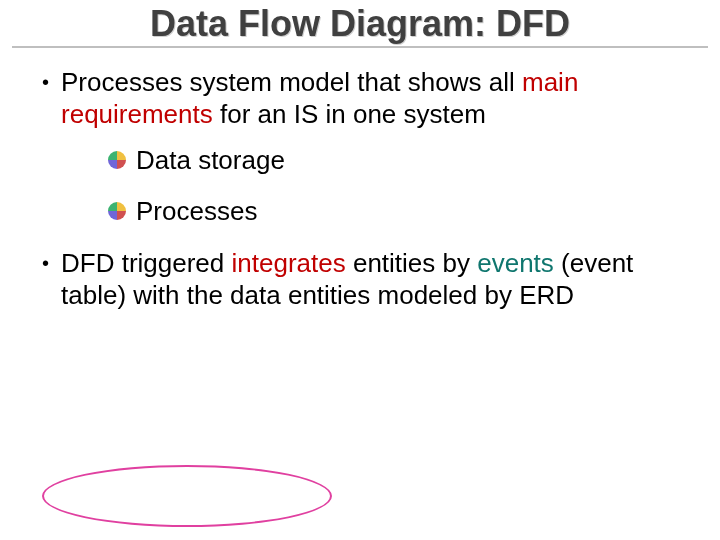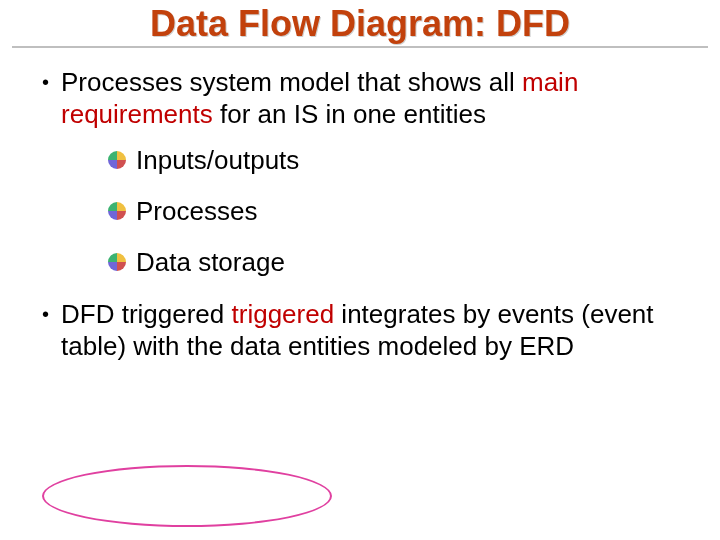--- a/index.html
+++ b/index.html
@@ -14,21 +14,21 @@
     .title-block {
       text-align: center;
       padding-top: 4px;
       padding-bottom: 2px;
       border-bottom: 2px solid #bfbfbf;
       margin: 0 12px 18px 12px;
     }
     .title-line1, .title-line2 {
       font-size: 36px;
       font-weight: bold;
-      color: #c2410c;
+      color: #404040;
       text-shadow: 1px 1px 0 #d0d0d0;
       line-height: 1.1;
     }
     .content {
       padding-left: 36px;
       padding-right: 24px;
     }
     .bullet-row {
       display: flex;
       align-items: flex-start;
@@ -43,21 +43,21 @@
     }
     .bullet-text {
       font-size: 26px;
       color: #000;
       line-height: 1.25;
     }
     .emph-red {
       color: #c00000;
     }
     .emph-green {
-      color: #000000;
+      color: #0f766e;
     }
     .sub-list {
       padding-left: 72px;
       margin-top: 6px;
       margin-bottom: 20px;
     }
     .sub-item {
       display: flex;
       align-items: center;
       margin-bottom: 20px;
@@ -94,56 +94,47 @@
 
 <div class="title-block">
   <div class="title-line1">Data Flow Diagram: DFD</div>
 </div>
 
 <div class="content">
 
   <div class="bullet-row">
     <span class="bullet-dot">•</span>
     <span class="bullet-text">
-      <span>Processes system model that shows all </span><span class="emph-red">main requirements</span><span> for an IS in one entities</span>
+      <span>Processes system model that shows all </span><span class="emph-red">main requirements</span><span> for an IS in one system</span>
     </span>
   </div>
 
   <div class="sub-list">
     <div class="sub-item">
       <span class="sub-icon">
         <span class="q q1"></span>
           <span class="q q2"></span>
           <span class="q q3"></span>
           <span class="q q4"></span>
       </span>
-      <span class="sub-text">Inputs/outputs</span>
+      <span class="sub-text">Data storage</span>
     </div>
     <div class="sub-item">
       <span class="sub-icon">
         <span class="q q1"></span>
           <span class="q q2"></span>
           <span class="q q3"></span>
           <span class="q q4"></span>
       </span>
       <span class="sub-text">Processes</span>
     </div>
-    <div class="sub-item">
-      <span class="sub-icon">
-        <span class="q q1"></span>
-          <span class="q q2"></span>
-          <span class="q q3"></span>
-          <span class="q q4"></span>
-      </span>
-      <span class="sub-text">Data storage</span>
-    </div>
   </div>
 
   <div class="bullet-row">
     <span class="bullet-dot">•</span>
     <span class="bullet-text">
-      <span>DFD triggered </span><span class="emph-red">triggered</span><span> integrates by </span><span class="emph-green">events</span><span> (event table) with the data entities modeled by ERD</span>
+      <span>DFD triggered </span><span class="emph-red">integrates</span><span> entities by </span><span class="emph-green">events</span><span> (event table) with the data entities modeled by ERD</span>
     </span>
   </div>
 
 </div>
 
 <div class="callout-oval"></div>
 
 </body></html>

